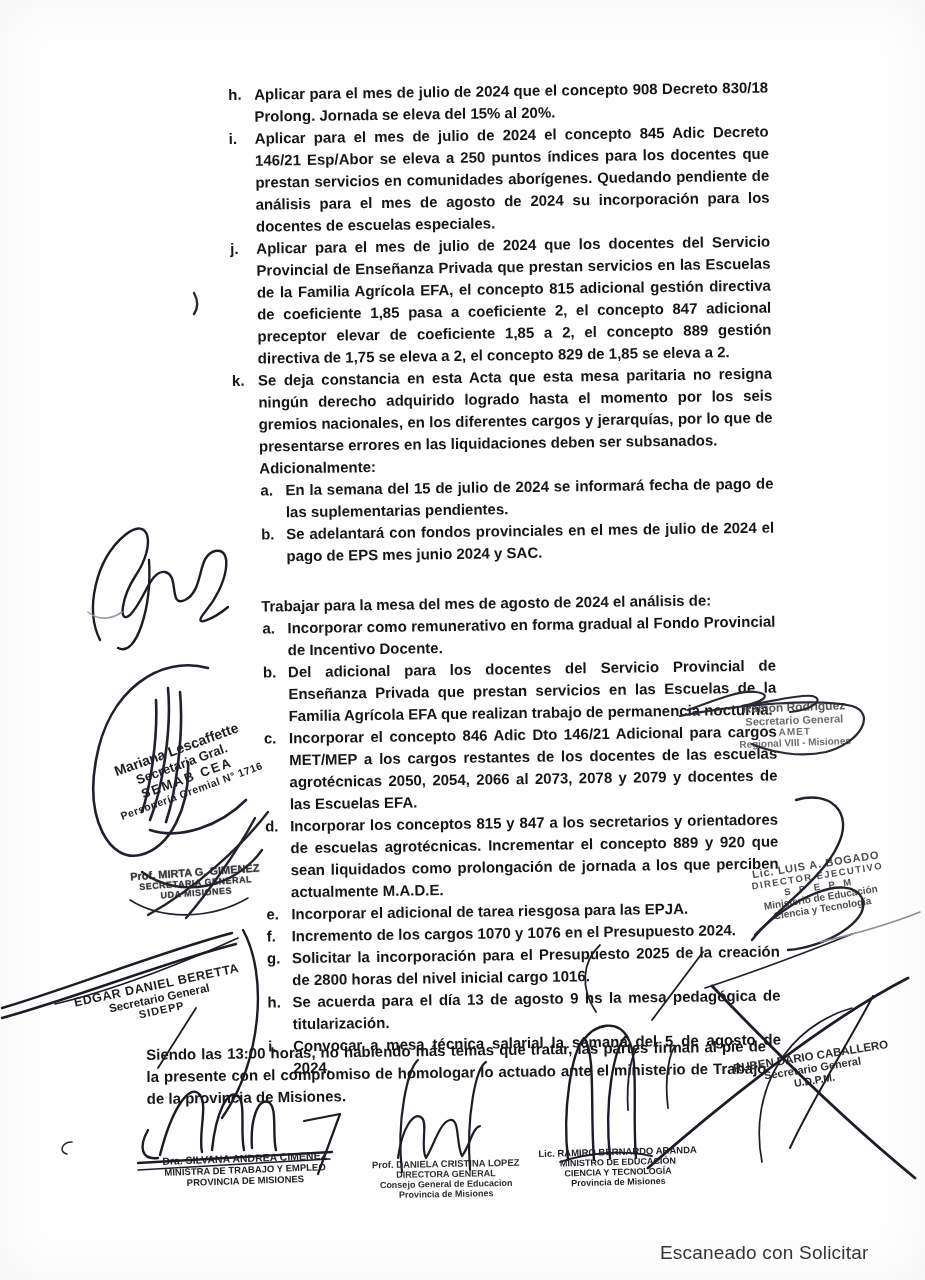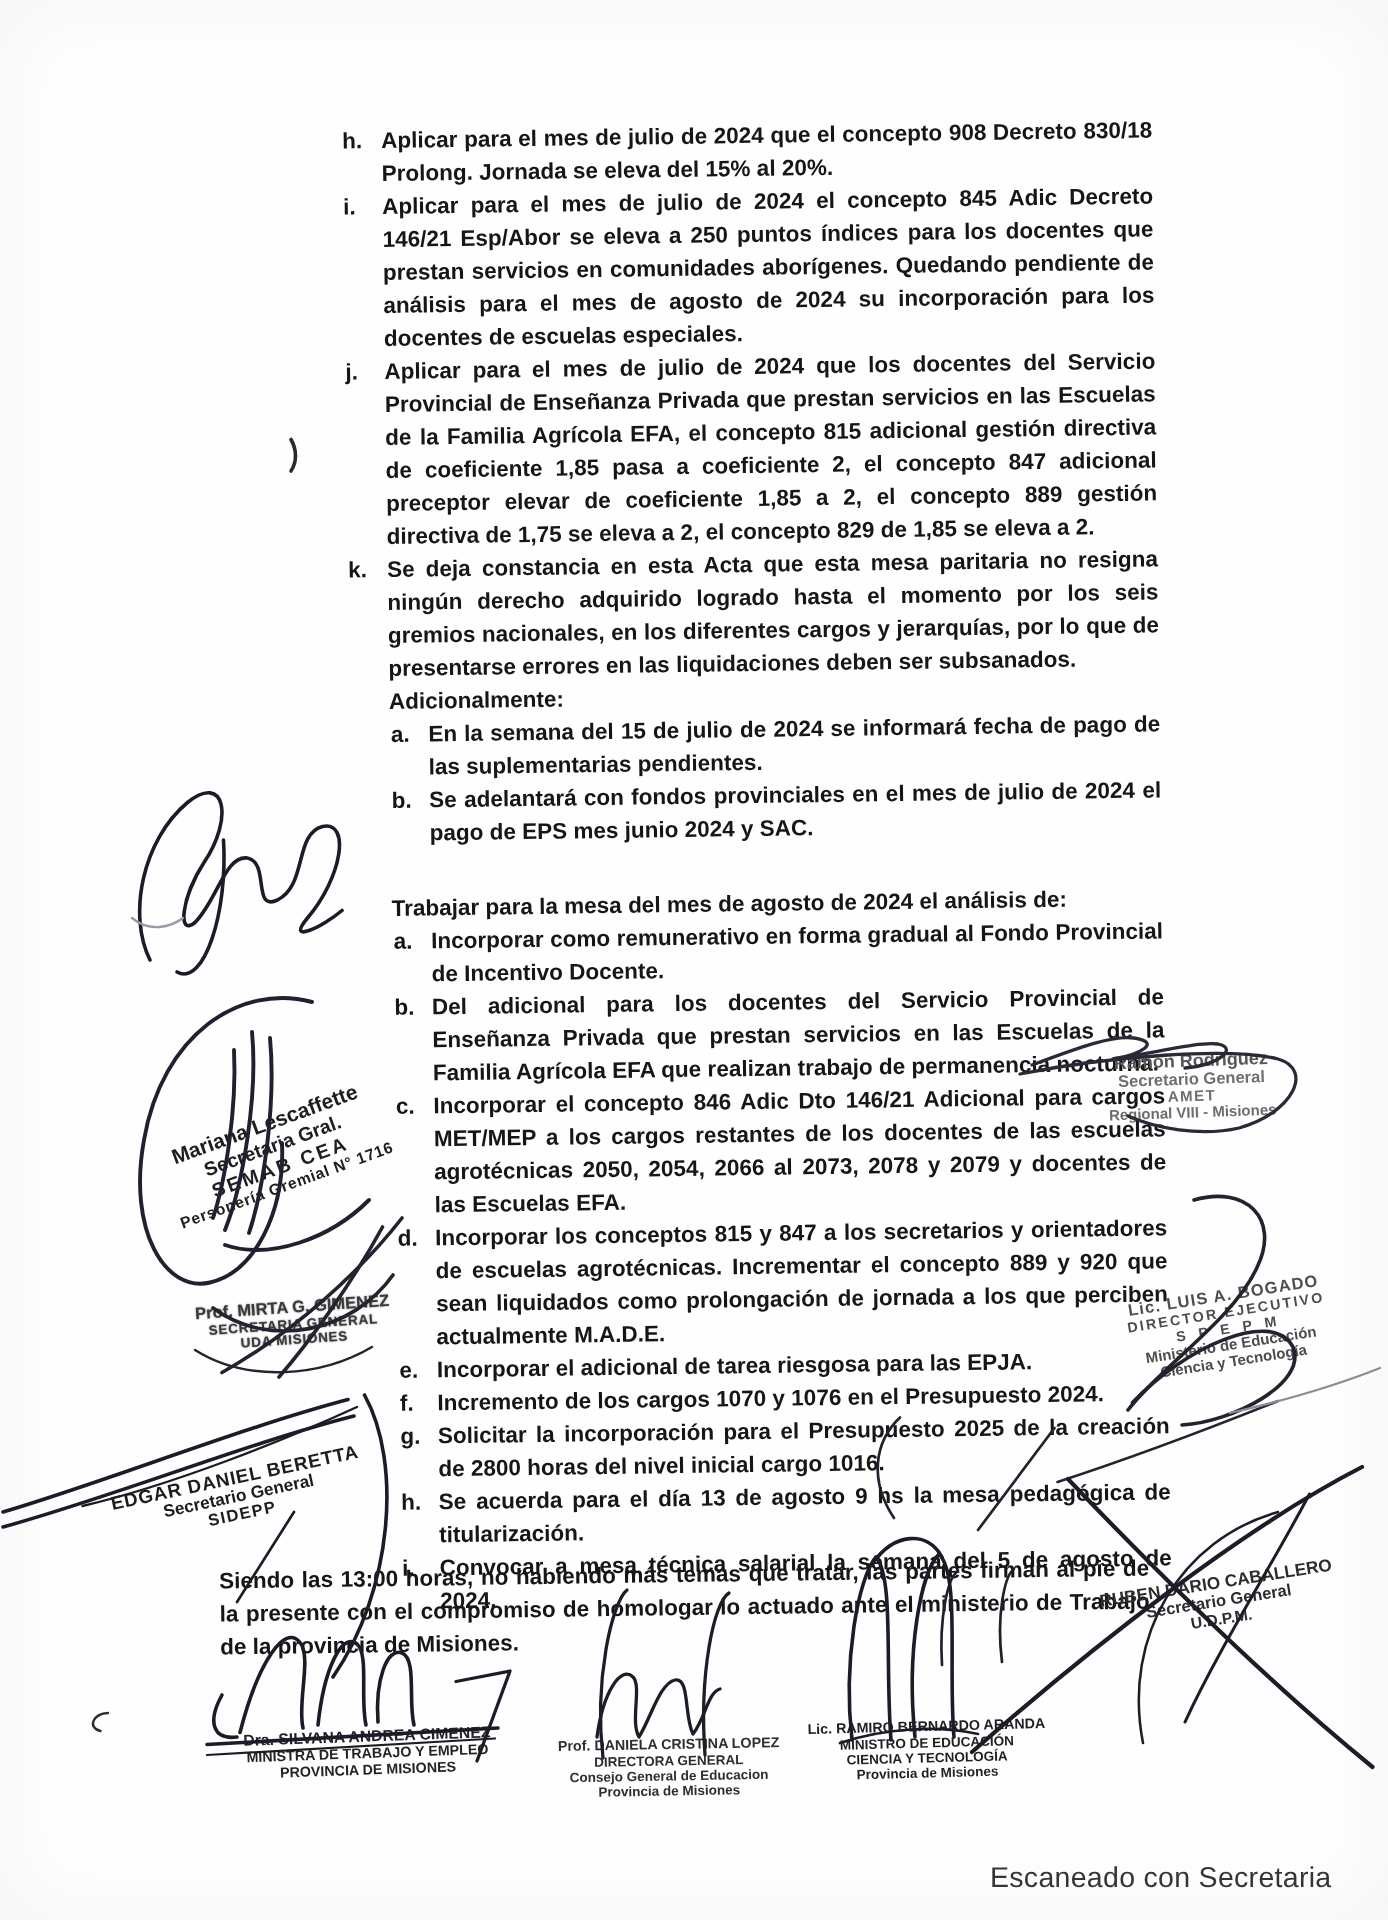--- a/index.html
+++ b/index.html
@@ -290,13 +290,13 @@
   </g>
 
   <g stroke="#1c1c28" stroke-width="2.4">
     <path d="M568,1160 C562,1108 572,1052 584,1038 C596,1052 590,1110 594,1160"></path>
     <path d="M610,1158 C604,1100 614,1048 626,1036 C640,1050 632,1112 636,1158"></path>
     <path d="M582,1042 C596,1022 618,1020 628,1038"></path>
     <path d="M560,1162 C590,1152 625,1150 652,1156" stroke-width="1.8"></path>
   </g>
 </svg>
 
-<div class="footer">Escaneado con Secretaria</div>
+<div class="footer">Escaneado con Solicitar</div>
 
 </body></html>

